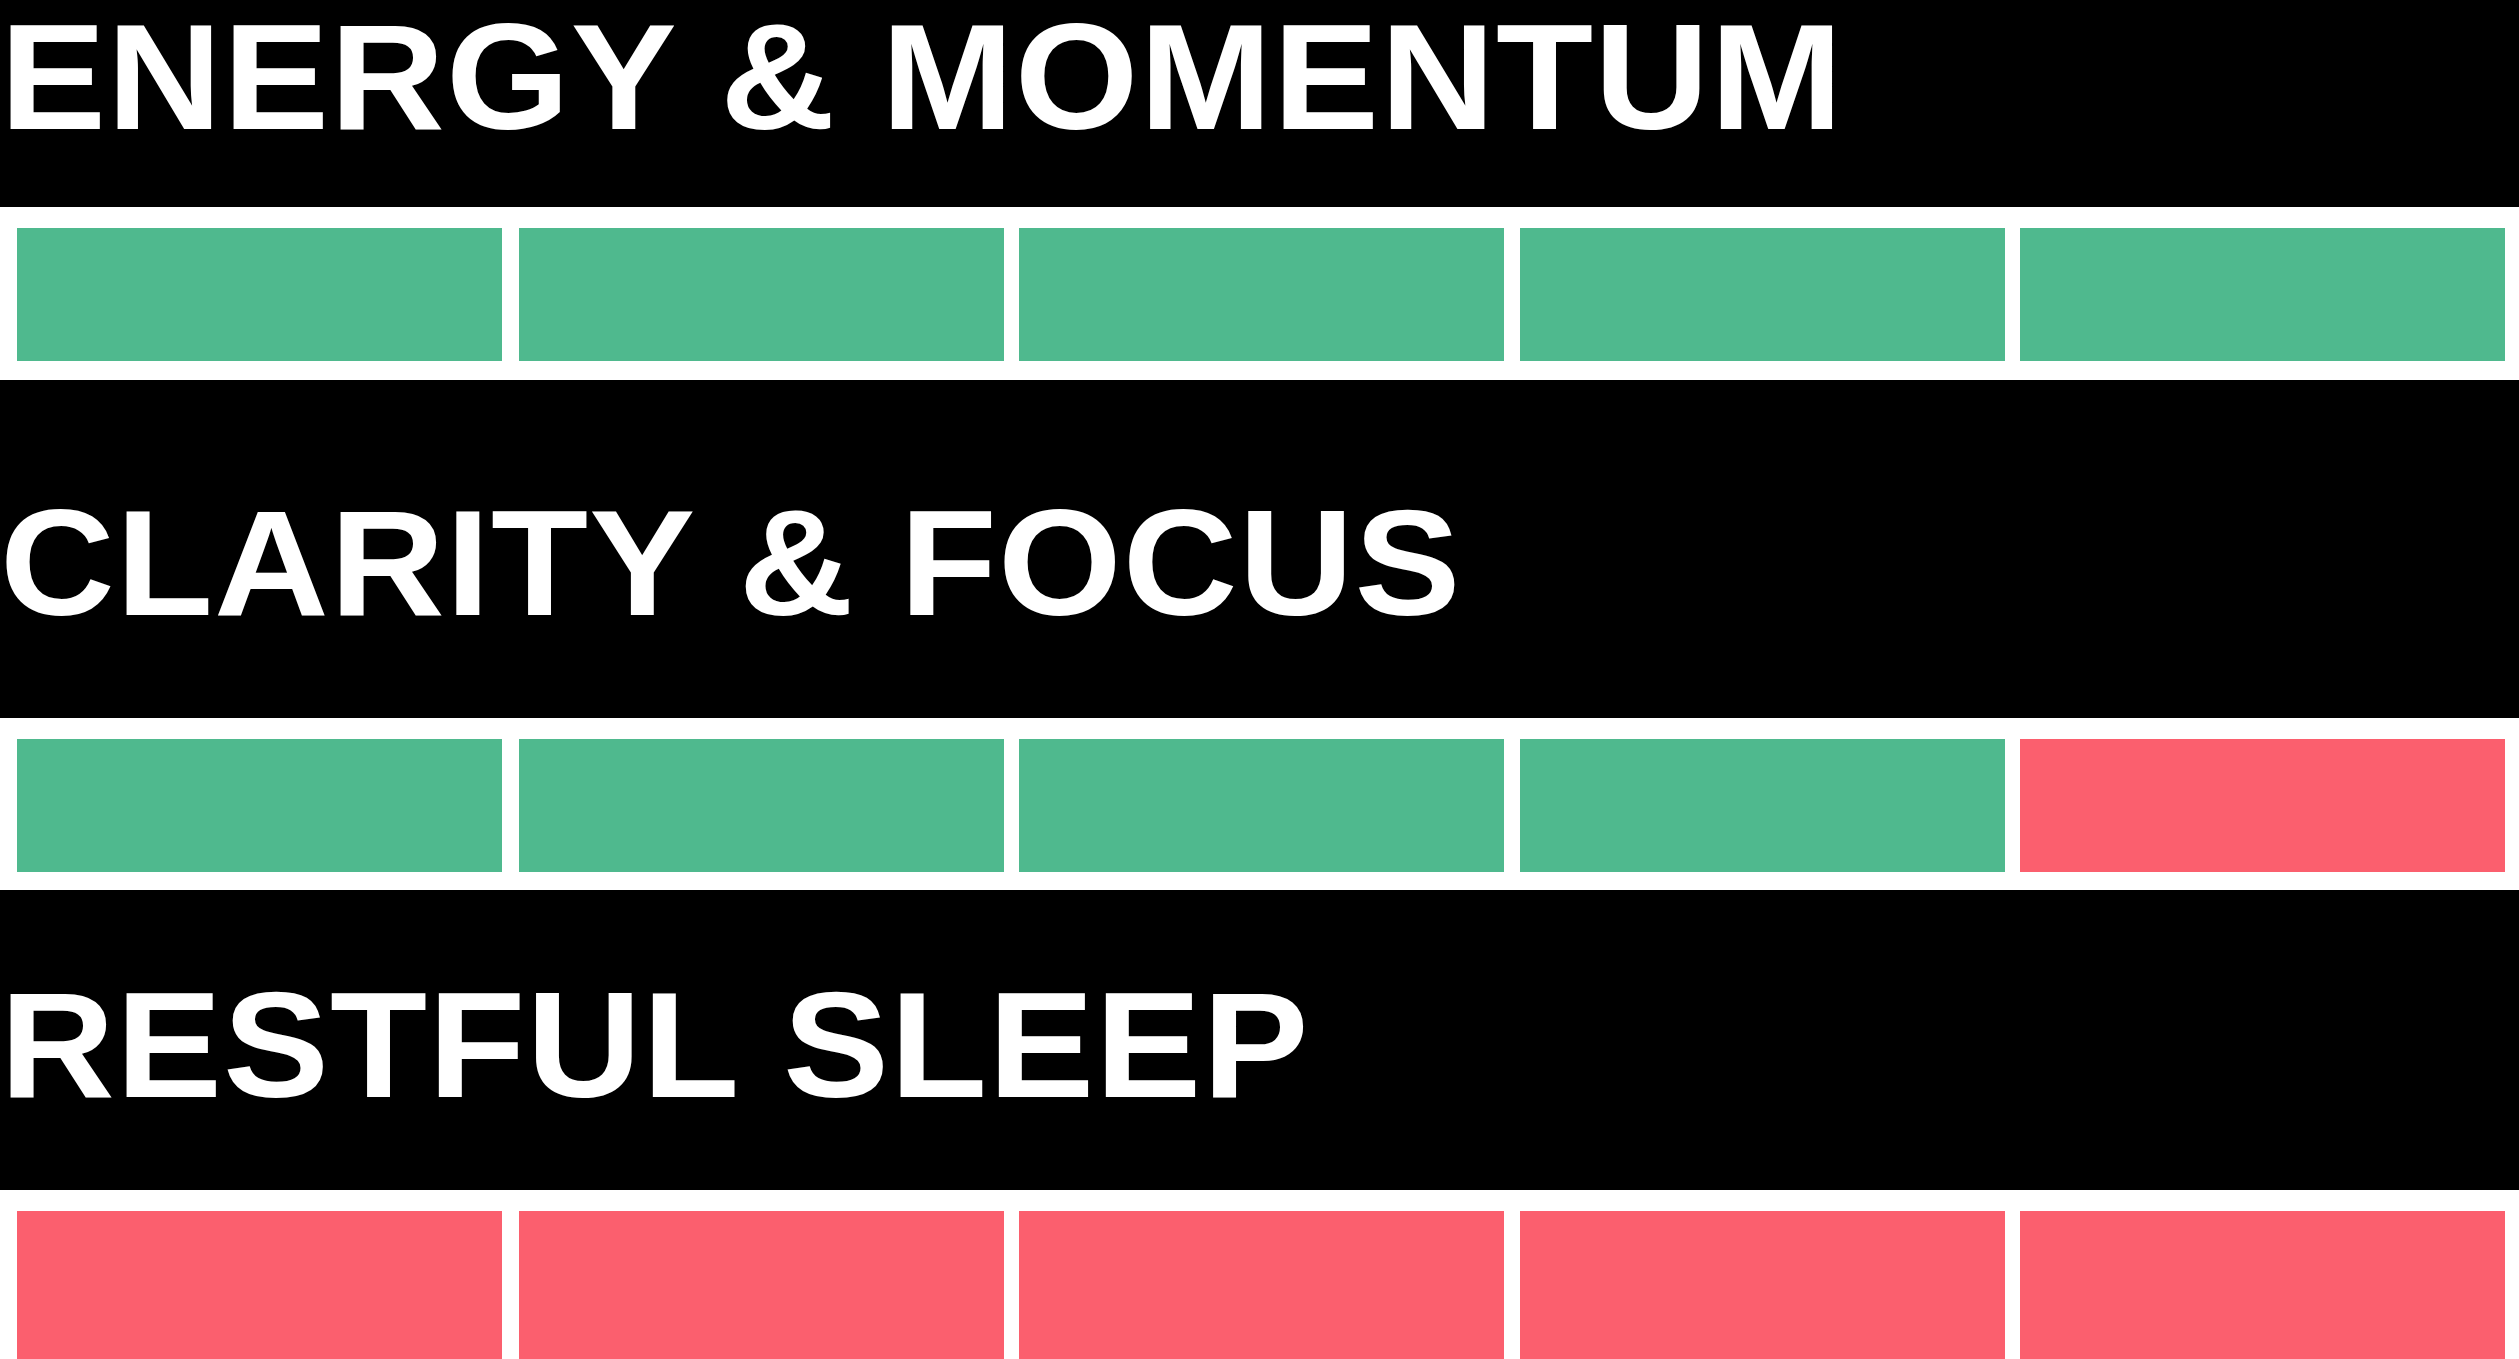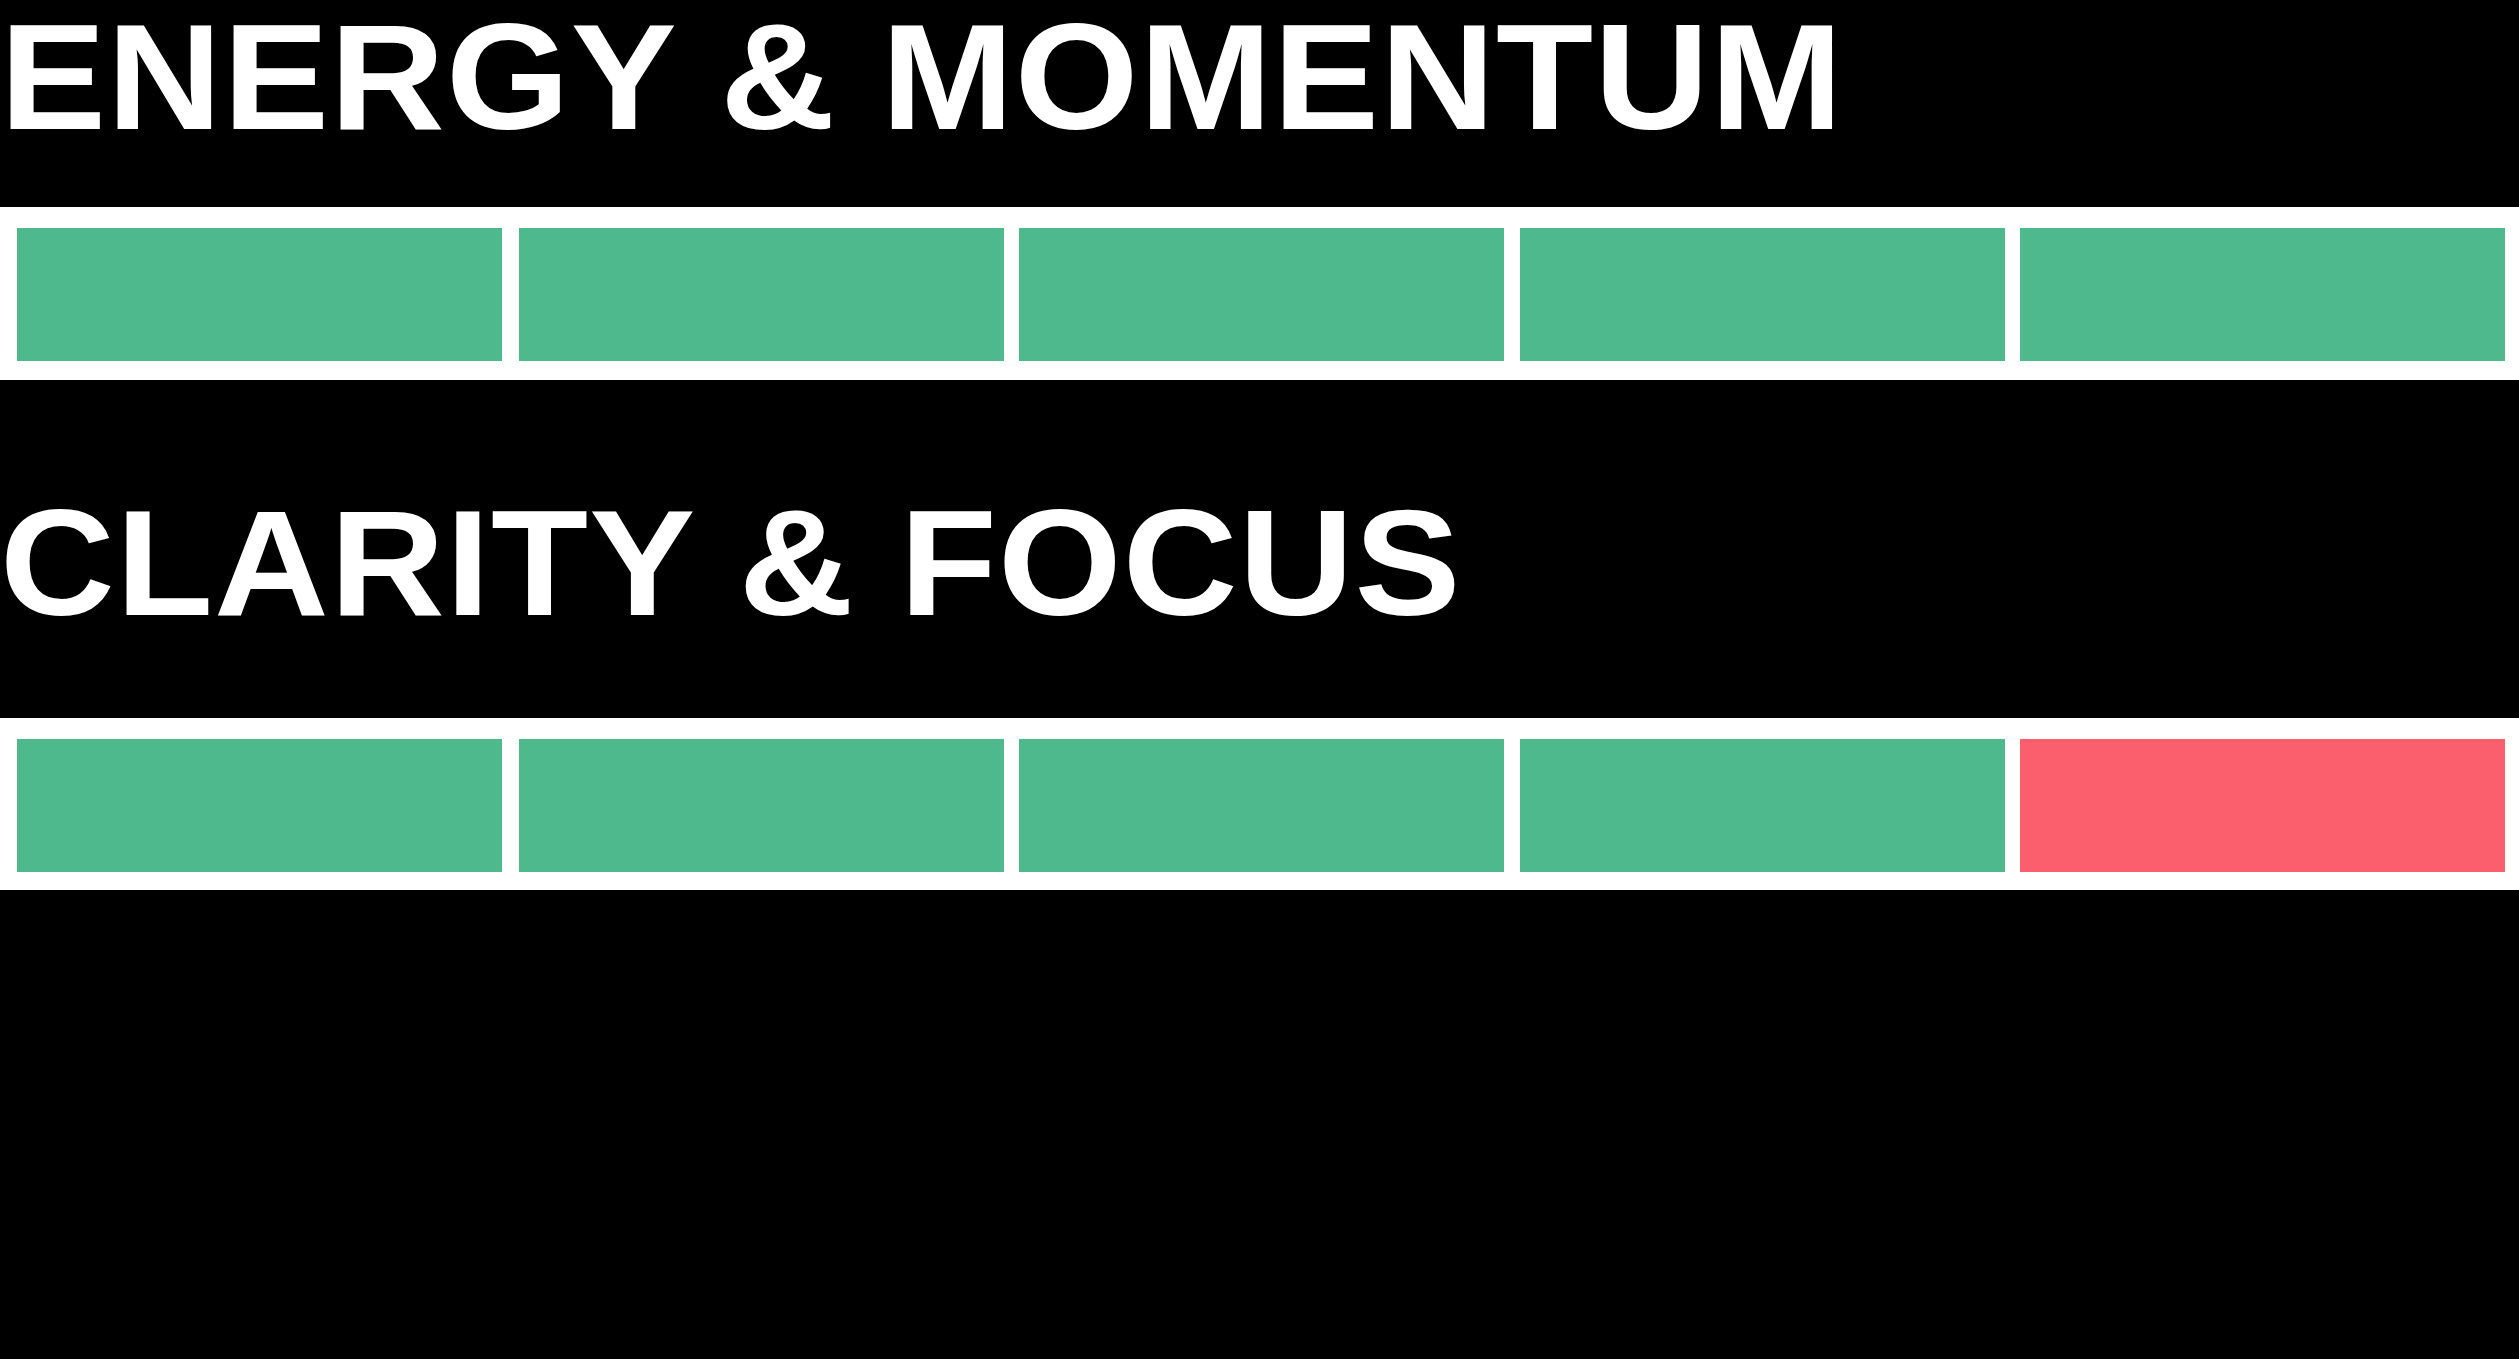--- a/index.html
+++ b/index.html
@@ -116,14 +116,26 @@
       <div class="rating-track">
         <div class="rating-segment seg-0 fill-positive" style="background: rgb(79, 185, 142);"></div>
         <div class="rating-segment seg-1 fill-positive" style="background: rgb(79, 185, 142);"></div>
         <div class="rating-segment seg-2 fill-positive" style="background: rgb(79, 185, 142);"></div>
         <div class="rating-segment seg-3 fill-positive" style="background: rgb(79, 185, 142);"></div>
         <div class="rating-segment seg-4 fill-positive" style="background: rgb(79, 185, 142);"></div>
       </div>
     </div>
   </div>
 
+  <div class="section" id="section-2">
+    <div class="section-title" style="color: rgb(255, 255, 255);">RESTFUL SLEEP</div>
+    <div class="rating-band" style="background: rgb(255, 255, 255);">
+      <div class="rating-track">
+        <div class="rating-segment seg-0 fill-negative" style="background: rgb(251, 95, 110);"></div>
+        <div class="rating-segment seg-1 fill-negative" style="background: rgb(251, 95, 110);"></div>
+        <div class="rating-segment seg-2 fill-negative" style="background: rgb(251, 95, 110);"></div>
+        <div class="rating-segment seg-3 fill-negative" style="background: rgb(251, 95, 110);"></div>
+        <div class="rating-segment seg-4 fill-negative" style="background: rgb(251, 95, 110);"></div>
+      </div>
+    </div>
+  </div>
 
 </div>
 
 </body></html>

